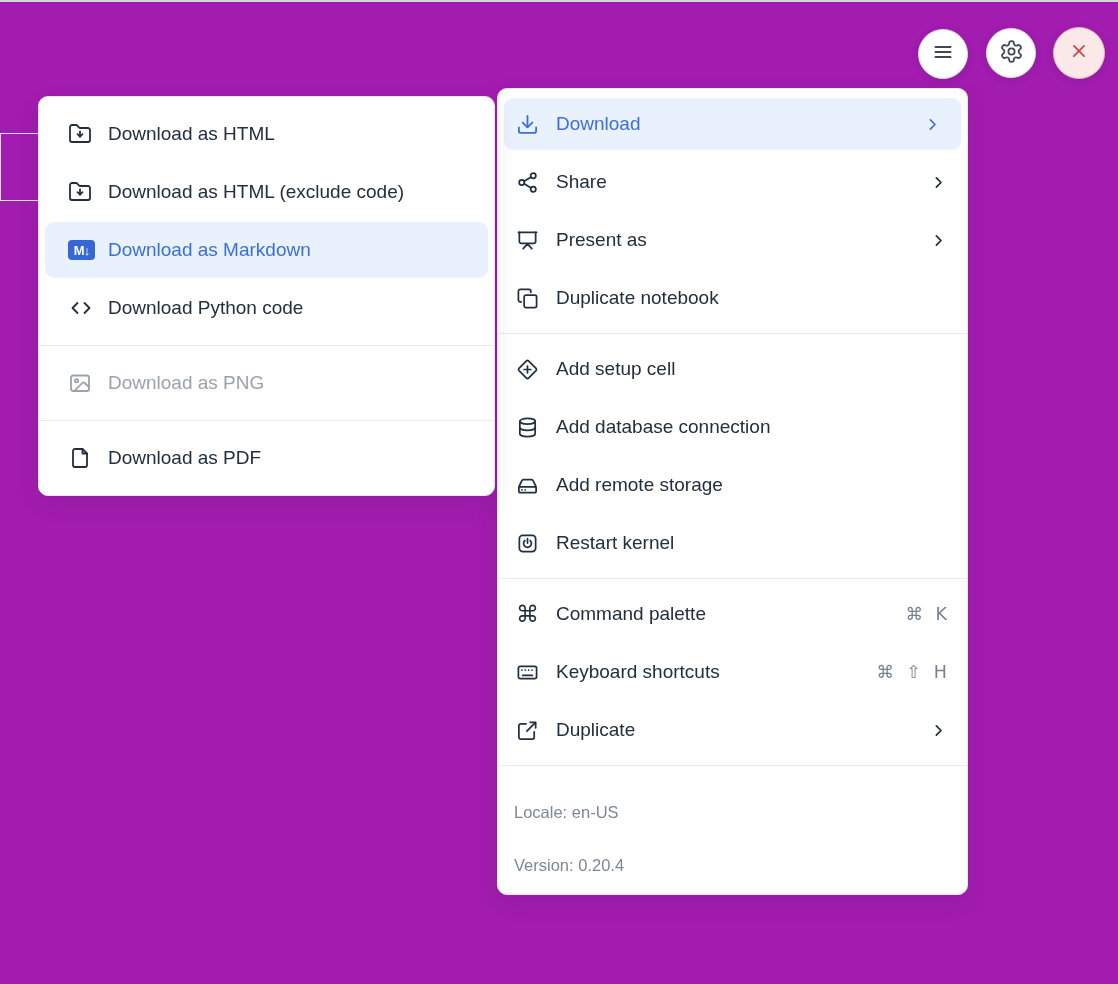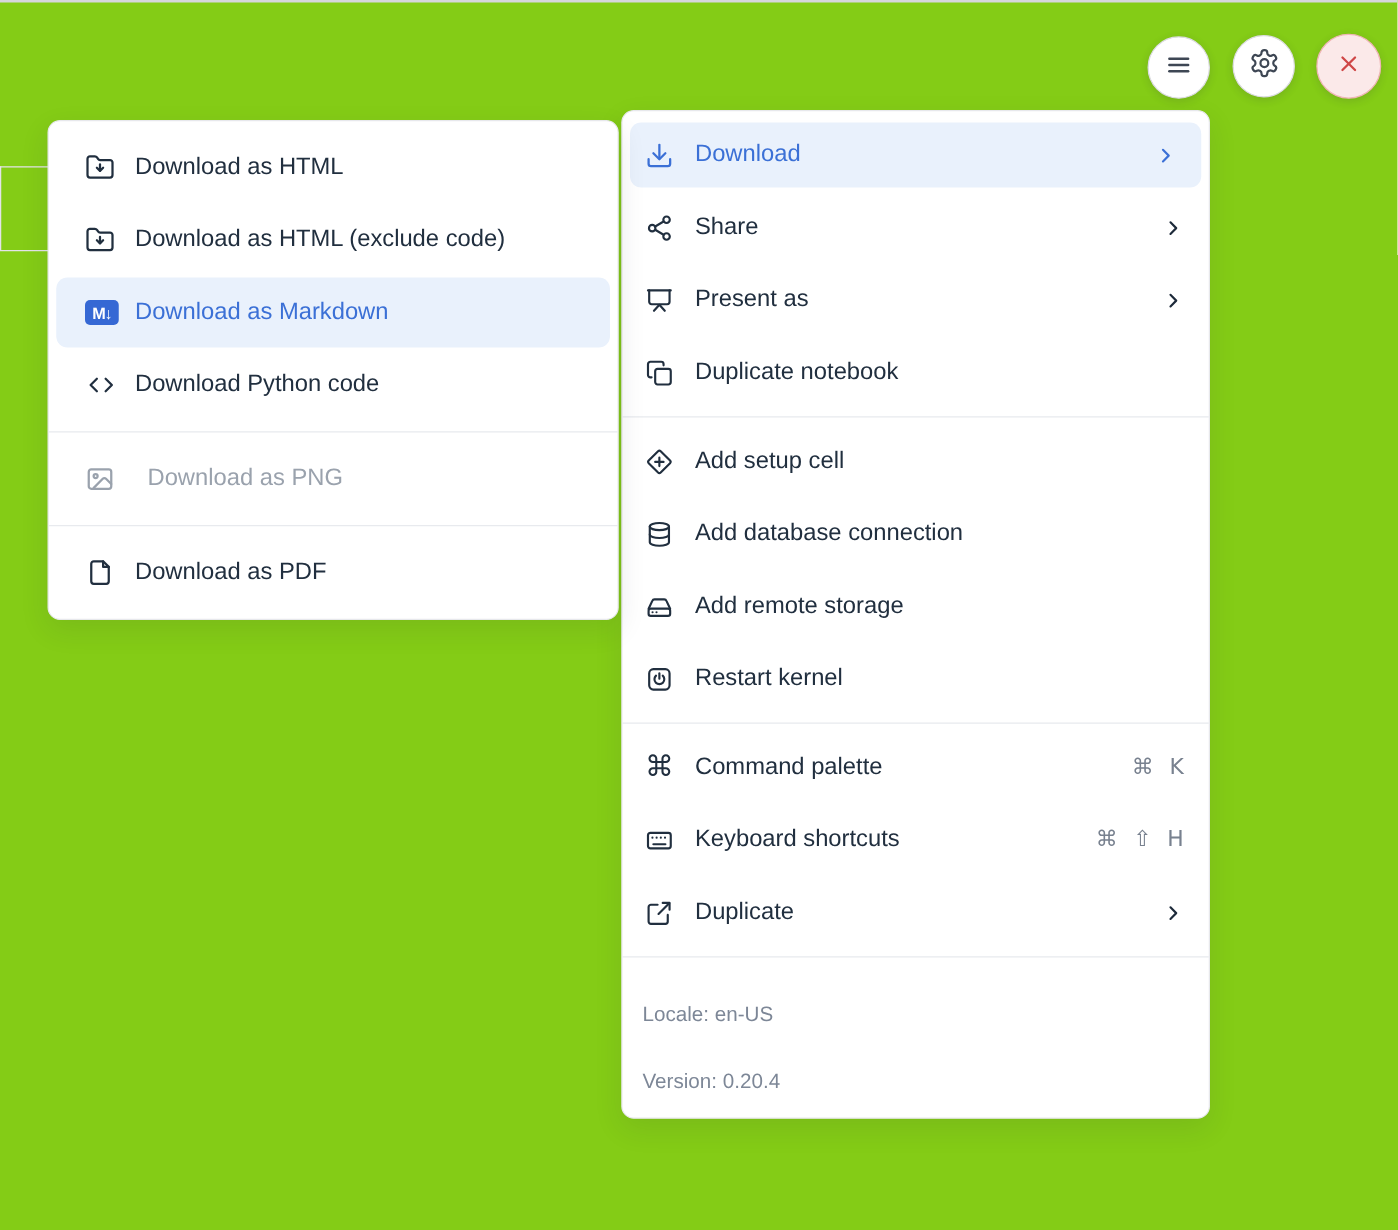--- a/index.html
+++ b/index.html
@@ -1,18 +1,18 @@
 <!DOCTYPE html>
 <html><head>
 <meta charset="utf-8">
 <style>
   * { margin:0; padding:0; box-sizing:border-box; }
   html,body { width:1118px; height:984px; background:#ffffff; overflow:hidden;
     font-family:"Liberation Sans","DejaVu Sans",sans-serif; }
-  .stage { position:relative; width:1118px; height:984px; background:#84cc16; }
+  .stage { position:relative; width:1118px; height:984px; background:#a21caf; }
 
   
   .top-rule { position:absolute; left:0; top:0; width:1118px; height:2px; background:#d6d6dc; }
   .bg-line-a { position:absolute; left:0; top:133px; width:40px; height:1px; background:#e3e3e8; }
   .bg-line-b { position:absolute; left:0; top:200px; width:40px; height:1px; background:#e3e3e8; }
   .bg-line-v { position:absolute; left:0; top:133px; width:1px; height:67px; background:#e3e3e8; }
 
   
   .circle-btn { position:absolute; border-radius:50%; background:#ffffff; border:1px solid #dcdce2;
     box-shadow:0 2px 7px rgba(40,45,60,.16); display:flex; align-items:center; justify-content:center; cursor:pointer; }
@@ -33,21 +33,21 @@
   .row { display:flex; align-items:center; height:58px; padding:0 20px 0 29px;
     font-size:19px; color:#212f3f; cursor:pointer; }
   .right-menu .row { padding:0 20px 0 18px; }
   .row .icn { flex:0 0 auto; width:27px; display:flex; align-items:center; justify-content:flex-start; }
   .row .lbl { margin-left:13px; white-space:nowrap; }
   .row svg { display:block; }
 
   .row.hl { background:#e9f1fc; color:#3b70d6; border-radius:9px; }
   .left-menu .row.hl { margin:1px 6px; height:56px; padding-left:23px; }
   .right-menu .row.hl { margin:3px 6px; height:52px; padding-left:12px; }
-  .row.disabled { color:#9aa2ad; cursor:default;gap:10px; }
+  .row.disabled { color:#9aa2ad; cursor:default; }
 
   .right-end { margin-left:auto; display:flex; align-items:center; }
   .chev { color:#1d2a3a; }
   .row.hl .chev { color:#3b70d6; }
   .shortcut { font-family:"DejaVu Sans",sans-serif; font-size:17.5px; color:#78818f; word-spacing:7px; }
 
   .cmd-glyph { font-family:"DejaVu Sans",sans-serif; font-size:23px; color:#212f3f; line-height:1; }
 
   .md-badge { width:28px; height:20px; background:#3568d4; border-radius:4px; color:#ffffff;
     display:flex; align-items:center; justify-content:center; font-size:13px; font-weight:bold; letter-spacing:-1px; }

